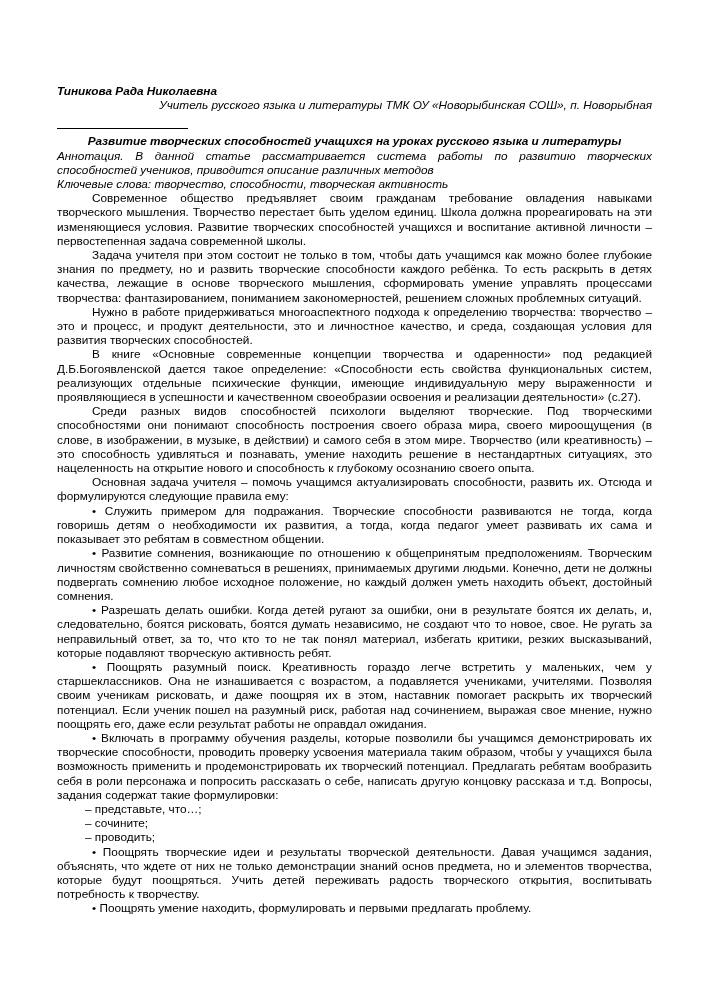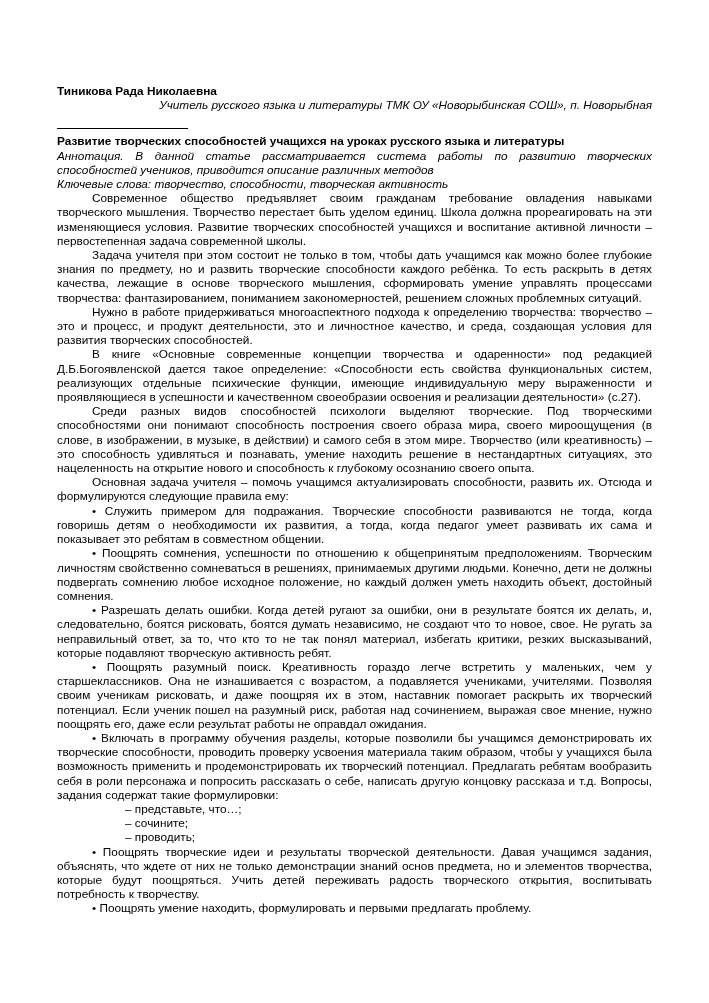--- a/index.html
+++ b/index.html
@@ -20,52 +20,55 @@
     background: #ffffff;
     color: #000000;
     font-family: "Liberation Sans", sans-serif;
     font-size: 11.8px;
     line-height: 14.2px;
     overflow: hidden;
   }
   p { margin: 0; }
   .author {
     font-weight: bold;
+    font-style: italic;
   }
   .affiliation {
     font-style: italic;
     text-align: right;
   }
   .rule {
     width: 131px;
     height: 0;
     border-top: 1.3px solid #000000;
     margin: 16px 0 5px 0;
   }
   .title {
     font-weight: bold;
+    text-align: center;
+    font-style: italic;
   }
   .meta {
     text-align: justify;
   }
   .bi {
     font-weight: normal;
     font-style: italic;
   }
   .it {
     font-style: italic;
   }
   .para {
     text-align: justify;
     text-indent: 35px;
     hyphens: auto;
     -webkit-hyphens: auto;
   }
   .dash-list {
-    margin-left: 68px;
+    margin-left: 28px;
   }
   .dash {
     text-align: left;
   }
 </style>
 </head>
 <body>
 
 <div class="page">
 
@@ -81,21 +84,21 @@
   <p class="meta"><span class="bi">Ключевые слова:</span> <span class="it">творчество, способности, творческая активность</span></p>
 
   <p class="para">Современное общество предъявляет своим гражданам требование овладения навыками творческого мышления. Творчество перестает быть уделом единиц. Школа должна прореагировать на эти изменяющиеся условия. Развитие творческих способностей учащихся и воспитание активной личности – первостепенная задача современной школы.</p>
   <p class="para">Задача учителя при этом состоит не только в том, чтобы дать учащимся как можно более глубокие знания по предмету, но и развить творческие способности каждого ребёнка. То есть раскрыть в детях качества, лежащие в основе творческого мышления, сформировать умение управлять процессами творчества: фантазированием, пониманием закономерностей, решением сложных проблемных ситуаций.</p>
   <p class="para">Нужно в работе придерживаться многоаспектного подхода к определению творчества: творчество – это и процесс, и продукт деятельности, это и личностное качество, и среда, создающая условия для развития творческих способностей.</p>
   <p class="para">В книге «Основные современные концепции творчества и одаренности» под редакцией Д.Б.Богоявленской дается такое определение: «Способности есть свойства функциональных систем, реализующих отдельные психические функции, имеющие индивидуальную меру выраженности и проявляющиеся в успешности и качественном своеобразии освоения и реализации деятельности» (с.27).</p>
   <p class="para">Среди разных видов способностей психологи выделяют творческие. Под творческими способностями они понимают способность построения своего образа мира, своего мироощущения (в слове, в изображении, в музыке, в действии) и самого себя в этом мире. Творчество (или креативность) – это способность удивляться и познавать, умение находить решение в нестандартных ситуациях, это нацеленность на открытие нового и способность к глубокому осознанию своего опыта.</p>
   <p class="para">Основная задача учителя – помочь учащимся актуализировать способности, развить их. Отсюда и формулируются следующие правила ему:</p>
 
   <p class="para">• Служить примером для подражания. Творческие способности развиваются не тогда, когда говоришь детям о необходимости их развития, а тогда, когда педагог умеет развивать их сама и показывает это ребятам в совместном общении.</p>
-  <p class="para">• Поощрять сомнения, успешности по отношению к общепринятым предположениям. Творческим личностям свойственно сомневаться в решениях, принимаемых другими людьми. Конечно, дети не должны подвергать сомнению любое исходное положение, но каждый должен уметь находить объект, достойный сомнения.</p>
+  <p class="para">• Развитие сомнения, возникающие по отношению к общепринятым предположениям. Творческим личностям свойственно сомневаться в решениях, принимаемых другими людьми. Конечно, дети не должны подвергать сомнению любое исходное положение, но каждый должен уметь находить объект, достойный сомнения.</p>
   <p class="para">• Разрешать делать ошибки. Когда детей ругают за ошибки, они в результате боятся их делать, и, следовательно, боятся рисковать, боятся думать независимо, не создают что то новое, свое. Не ругать за неправильный ответ, за то, что кто то не так понял материал, избегать критики, резких высказываний, которые подавляют творческую активность ребят.</p>
   <p class="para">• Поощрять разумный поиск. Креативность гораздо легче встретить у маленьких, чем у старшеклассников. Она не изнашивается с возрастом, а подавляется учениками, учителями. Позволяя своим ученикам рисковать, и даже поощряя их в этом, наставник помогает раскрыть их творческий потенциал. Если ученик пошел на разумный риск, работая над сочинением, выражая свое мнение, нужно поощрять его, даже если результат работы не оправдал ожидания.</p>
   <p class="para">• Включать в программу обучения разделы, которые позволили бы учащимся демонстрировать их творческие способности, проводить проверку усвоения материала таким образом, чтобы у учащихся была возможность применить и продемонстрировать их творческий потенциал. Предлагать ребятам вообразить себя в роли персонажа и попросить рассказать о себе, написать другую концовку рассказа и т.д. Вопросы, задания содержат такие формулировки:</p>
 
   <div class="dash-list">
     <p class="dash">– представьте, что…;</p>
     <p class="dash">– сочините;</p>
     <p class="dash">– проводить;</p>
   </div>
 

